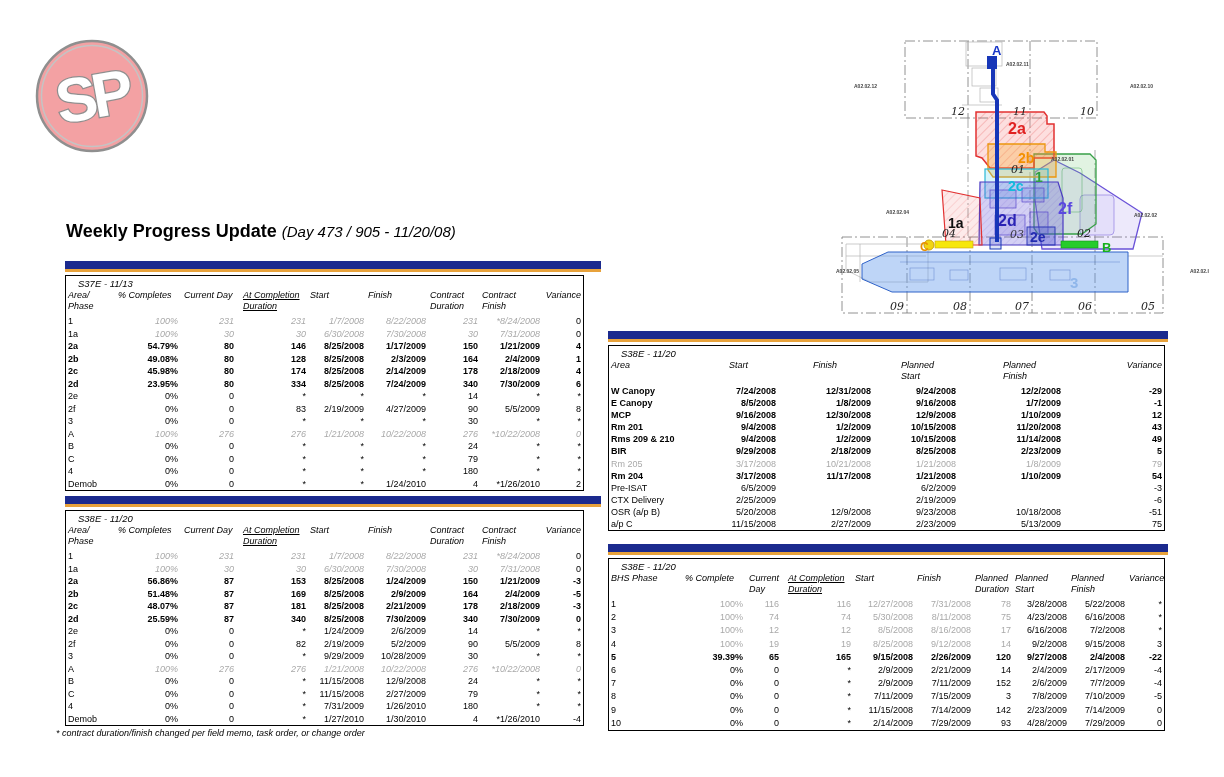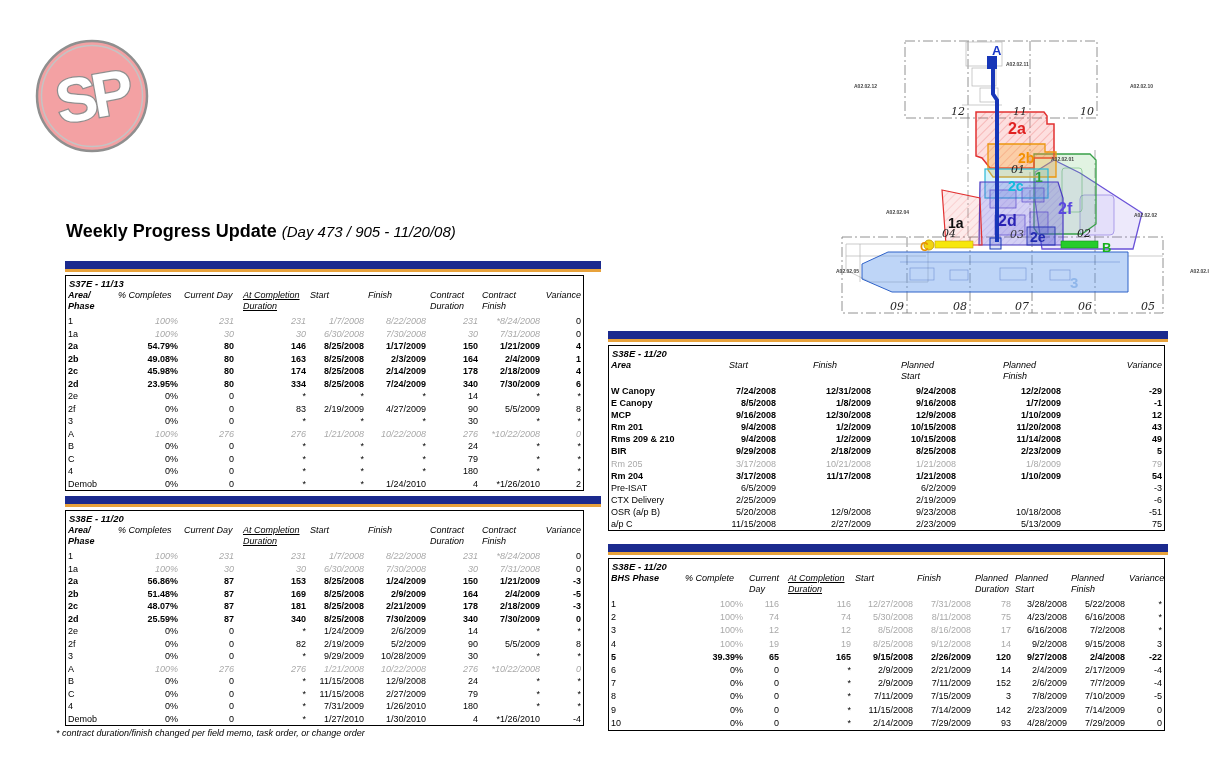--- a/index.html
+++ b/index.html
@@ -19,25 +19,25 @@
   #band2{left:65px;top:496px;width:536px;}
   #band3{left:608px;top:331px;width:560px;}
   #band4{left:608px;top:544px;width:560px;}
 
   
   .tblbox{border:1px solid #000;background:#fff;}
   #box-s37e{left:65px;top:275px;width:517px;}
   #box-s38e{left:65px;top:510px;width:517px;}
   #box-area{left:608px;top:345px;width:555px;}
   #box-bhs{left:608px;top:558px;width:555px;}
-  .tbl-title{font-size:9.5px;font-weight:bold;font-style:italic;padding:2px 3px 0 3px;line-height:11px;}
+  .tbl-title{font-size:9.5px;font-weight:normal;font-style:italic;padding:2px 3px 0 3px;line-height:11px;margin-left:9px;}
 
   table{border-collapse:collapse;table-layout:fixed;width:100%;}
   th{font-style:italic;font-weight:normal;text-align:left;vertical-align:top;padding:1px 2px;font-size:9px;line-height:11px;height:24px;}
-  th:first-child{font-weight:bold;}
+  th:first-child{font-weight:normal;}
   th:last-child{text-align:right;}
   td{padding:0 2px;text-align:right;white-space:nowrap;overflow:hidden;font-size:9px;line-height:12.5px;}
   td:first-child{text-align:left;}
   .atable td{line-height:12.1px;}
   .bhs td{line-height:13.2px;}
 
   tr.r-done{color:#a9a9a9;}
   .italic-done tr.r-done{font-style:italic;}
   .ptable tr.r-done td:first-child{color:#000;font-style:normal;font-weight:normal;}
   td.dark{color:#000;font-style:normal;}
@@ -142,21 +142,21 @@
           <td>8/25/2008</td>
           <td>1/17/2009</td>
           <td>150</td>
           <td>1/21/2009</td>
           <td>4</td>
         </tr>
         <tr class="r-bold">
           <td>2b</td>
           <td>49.08%</td>
           <td>80</td>
-          <td>163</td>
+          <td>128</td>
           <td>8/25/2008</td>
           <td>2/3/2009</td>
           <td>164</td>
           <td>2/4/2009</td>
           <td>1</td>
         </tr>
         <tr class="r-bold">
           <td>2c</td>
           <td>45.98%</td>
           <td>80</td>

